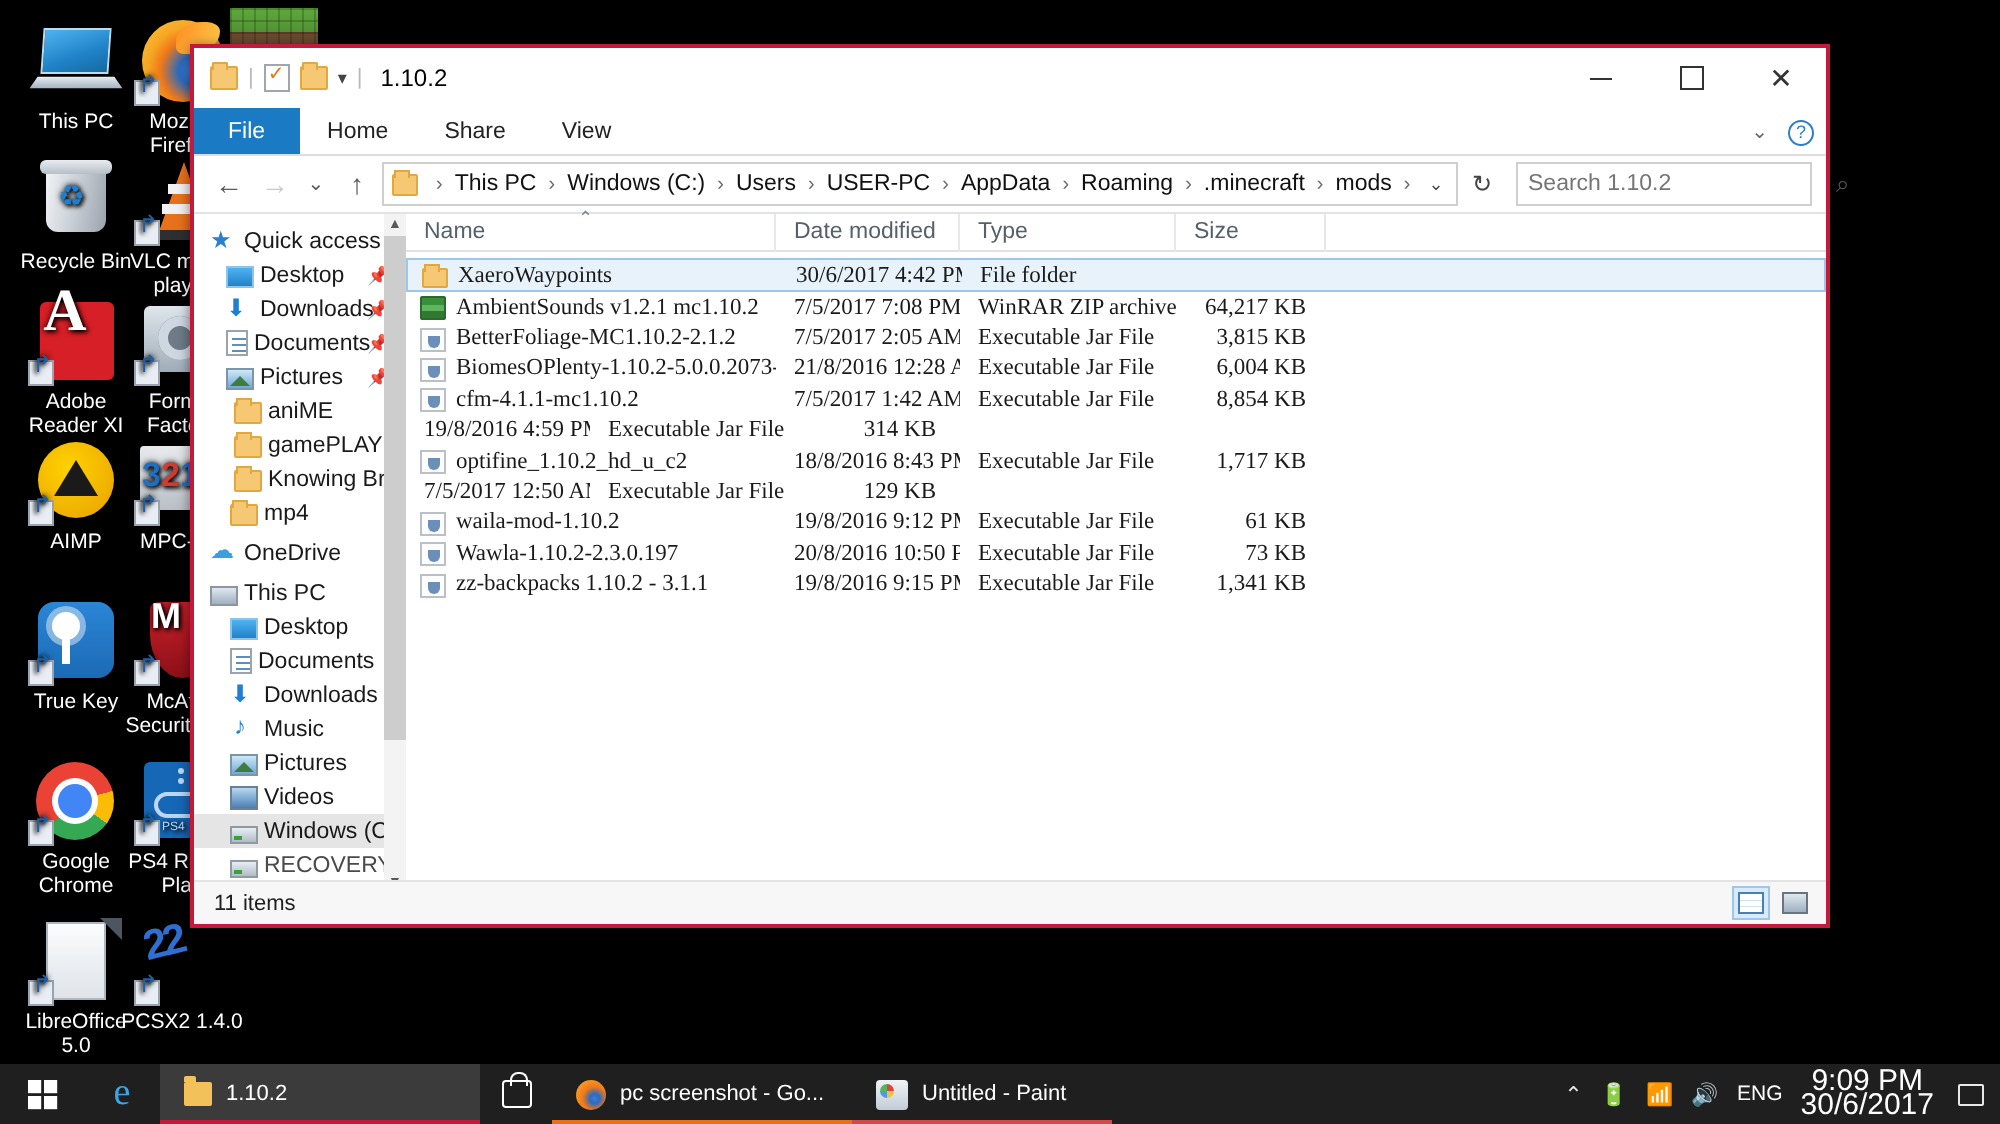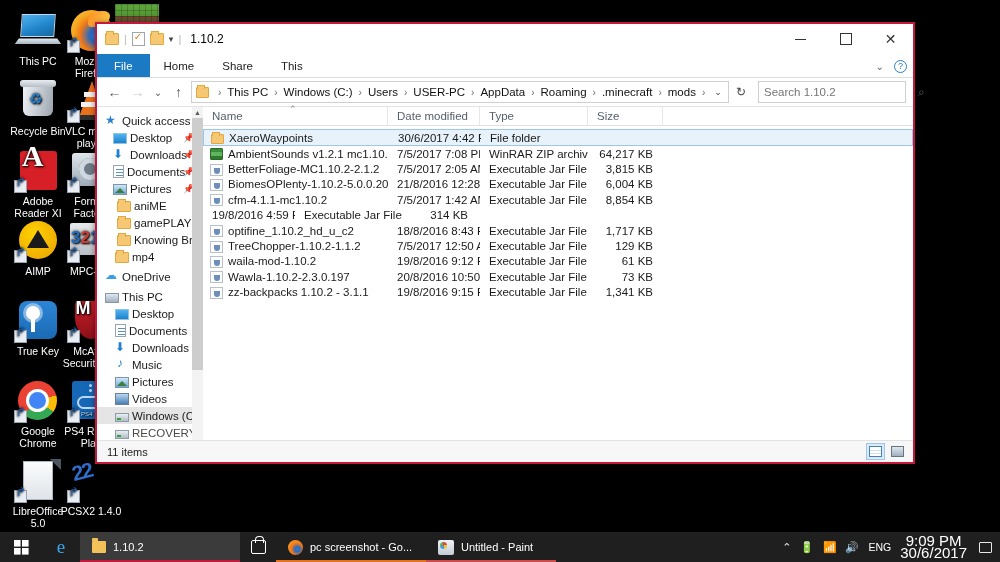--- a/index.html
+++ b/index.html
@@ -375,21 +375,21 @@
   .col .sortarrow {
     position: absolute; left: 86px; top: -3px; font-size: 9px; color: #7b8794;
   }
   .rows { padding-top: 3px; font-size: 11.5px; color: #1a1a1a; }
   .row {
     height: 15.4px; display: flex; align-items: center; position: relative;
   }
   .row.sel {
     background: #e8f2fb; border: 1px solid #9cc7e8; height: 17px;
   }
-  .cell { padding-left: 9px; white-space: nowrap; overflow: hidden; display: flex; align-items: center; }
+  .cell { padding-left: 9px; white-space: nowrap; overflow: hidden; display: flex; align-items: center; font-family: Liberation Serif, serif; }
   .cell.name { width: 185px; gap: 5px; padding-left: 7px; }
   .cell.date { width: 92px; }
   .cell.type { width: 108px; text-align: center; }
   .cell.size { width: 75px; justify-content: flex-end; padding-right: 10px; padding-left: 0; }
   .fi { width: 13px; height: 13px; position: relative; flex: none; }
   .fi-folder {
     background: #f7c873; border: 1px solid #e0a83e; height: 10px; margin-top: 2px; border-radius: 1px;
   }
   .fi-folder:before {
     content:""; position:absolute; left:0; top:-3px; width:6px; height:3px;
@@ -660,21 +660,21 @@
       <div class="wc min"></div>
       <div class="wc max"></div>
       <div class="wc close">✕</div>
     </div>
   </div>
 
   <div class="ribbon">
     <div class="rtab file">File</div>
     <div class="rtab">Home</div>
     <div class="rtab">Share</div>
-    <div class="rtab">This</div>
+    <div class="rtab">View</div>
     <div class="rhelp">
       <span>⌄</span>
       <span class="q">?</span>
     </div>
   </div>
 
   <div class="navbar">
     <div class="navbtn">←</div>
     <div class="navbtn dis">→</div>
     <div class="navbtn small">⌄</div>
@@ -878,24 +878,20 @@
           <div class="cell name">
             <span class="fi fi-jar"></span>
             <span>optifine_1.10.2_hd_u_c2</span>
           </div>
           <div class="cell date">18/8/2016 8:43 PM</div>
           <div class="cell type">Executable Jar File</div>
           <div class="cell size">1,717 KB</div>
         </div>
 
         <div class="row">
-          <div class="cell name">
-            <span class="fi fi-jar"></span>
-            <span>TreeChopper-1.10.2-1.1.2</span>
-          </div>
           <div class="cell date">7/5/2017 12:50 AM</div>
           <div class="cell type">Executable Jar File</div>
           <div class="cell size">129 KB</div>
         </div>
 
         <div class="row">
           <div class="cell name">
             <span class="fi fi-jar"></span>
             <span>waila-mod-1.10.2</span>
           </div>

